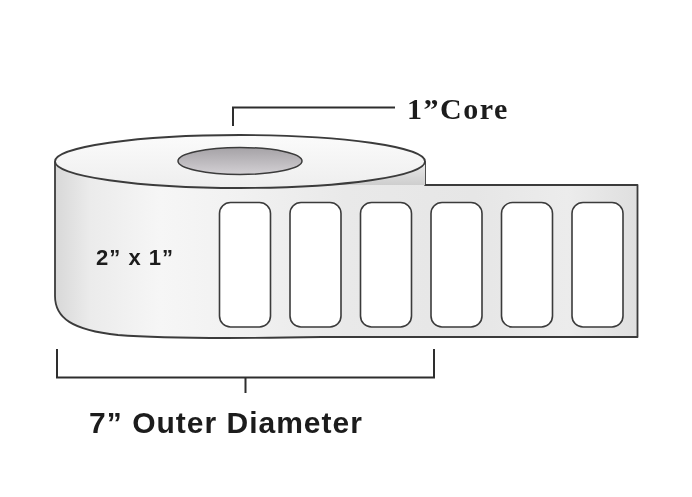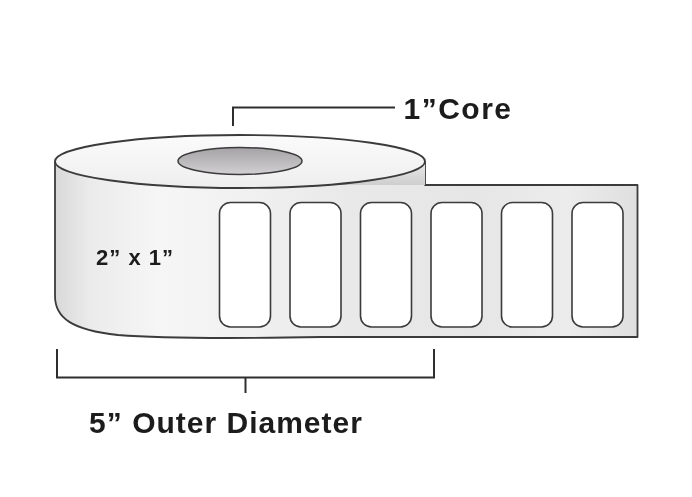--- a/index.html
+++ b/index.html
@@ -17,20 +17,21 @@
     color: #1c1c1c;
     font-weight: 700;
     white-space: nowrap;
     transform: translateX(-50%);
   }
   .t.core {
     left: 458px;
     top: 92px;
     font-size: 30px;
     letter-spacing: 1.5px;
+    font-family: Liberation Serif, serif;
   }
   .t.size {
     left: 135px;
     top: 245px;
     font-size: 22px;
     letter-spacing: 1px;
   }
   .t.od {
     left: 226px;
     top: 406px;
@@ -94,15 +95,15 @@
 
     <path d="M 233 126 L 233 107.5 L 395 107.5" fill="none" stroke="#2e2e2e" stroke-width="2"></path>
 
     <path d="M 57 349 L 57 377.5 L 434 377.5 L 434 349 M 245.5 377.5 L 245.5 393" fill="none" stroke="#2e2e2e" stroke-width="2"></path>
   </svg>
 
   <div class="t core">1”Core</div>
 
   <div class="t size">2” x 1”</div>
 
-  <div class="t od">5” Outer Diameter</div>
+  <div class="t od">7” Outer Diameter</div>
 
 </div>
 
 </body></html>

